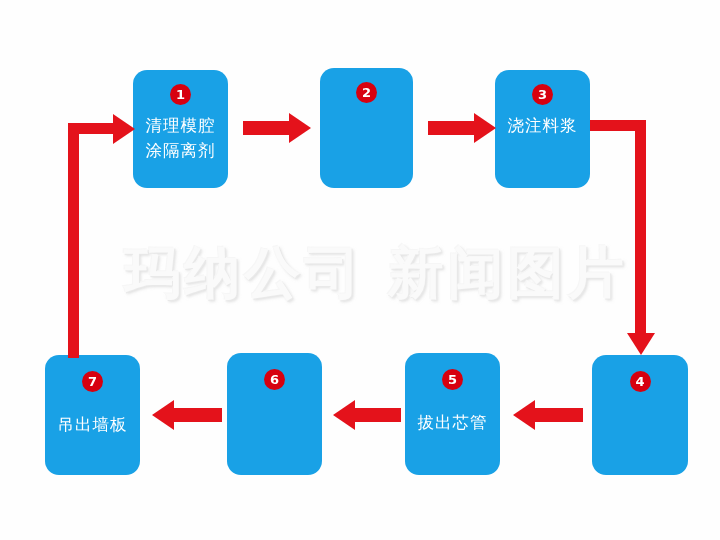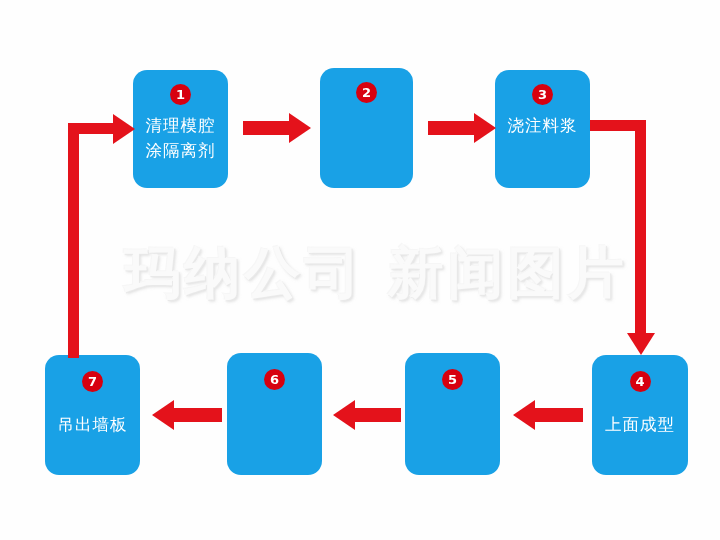--- a/index.html
+++ b/index.html
@@ -144,25 +144,25 @@
     <div class="badge">2</div>
   </div>
 
   <div class="node top" style="left:495px; top:70px; width:95px; height:118px;">
     <div class="badge">3</div>
     <div class="label">浇注料浆</div>
   </div>
 
   <div class="node bottom" style="left:592px; top:355px; width:96px; height:120px;">
     <div class="badge">4</div>
-    <div class="label">上面成型</div>
   </div>
 
   <div class="node bottom" style="left:405px; top:353px; width:95px; height:122px;">
     <div class="badge">5</div>
+    <div class="label">拔出芯管</div>
   </div>
 
   <div class="node bottom" style="left:227px; top:353px; width:95px; height:122px;">
     <div class="badge">6</div>
   </div>
 
   <div class="node bottom" style="left:45px; top:355px; width:95px; height:120px;">
     <div class="badge">7</div>
     <div class="label">吊出墙板</div>
   </div>

